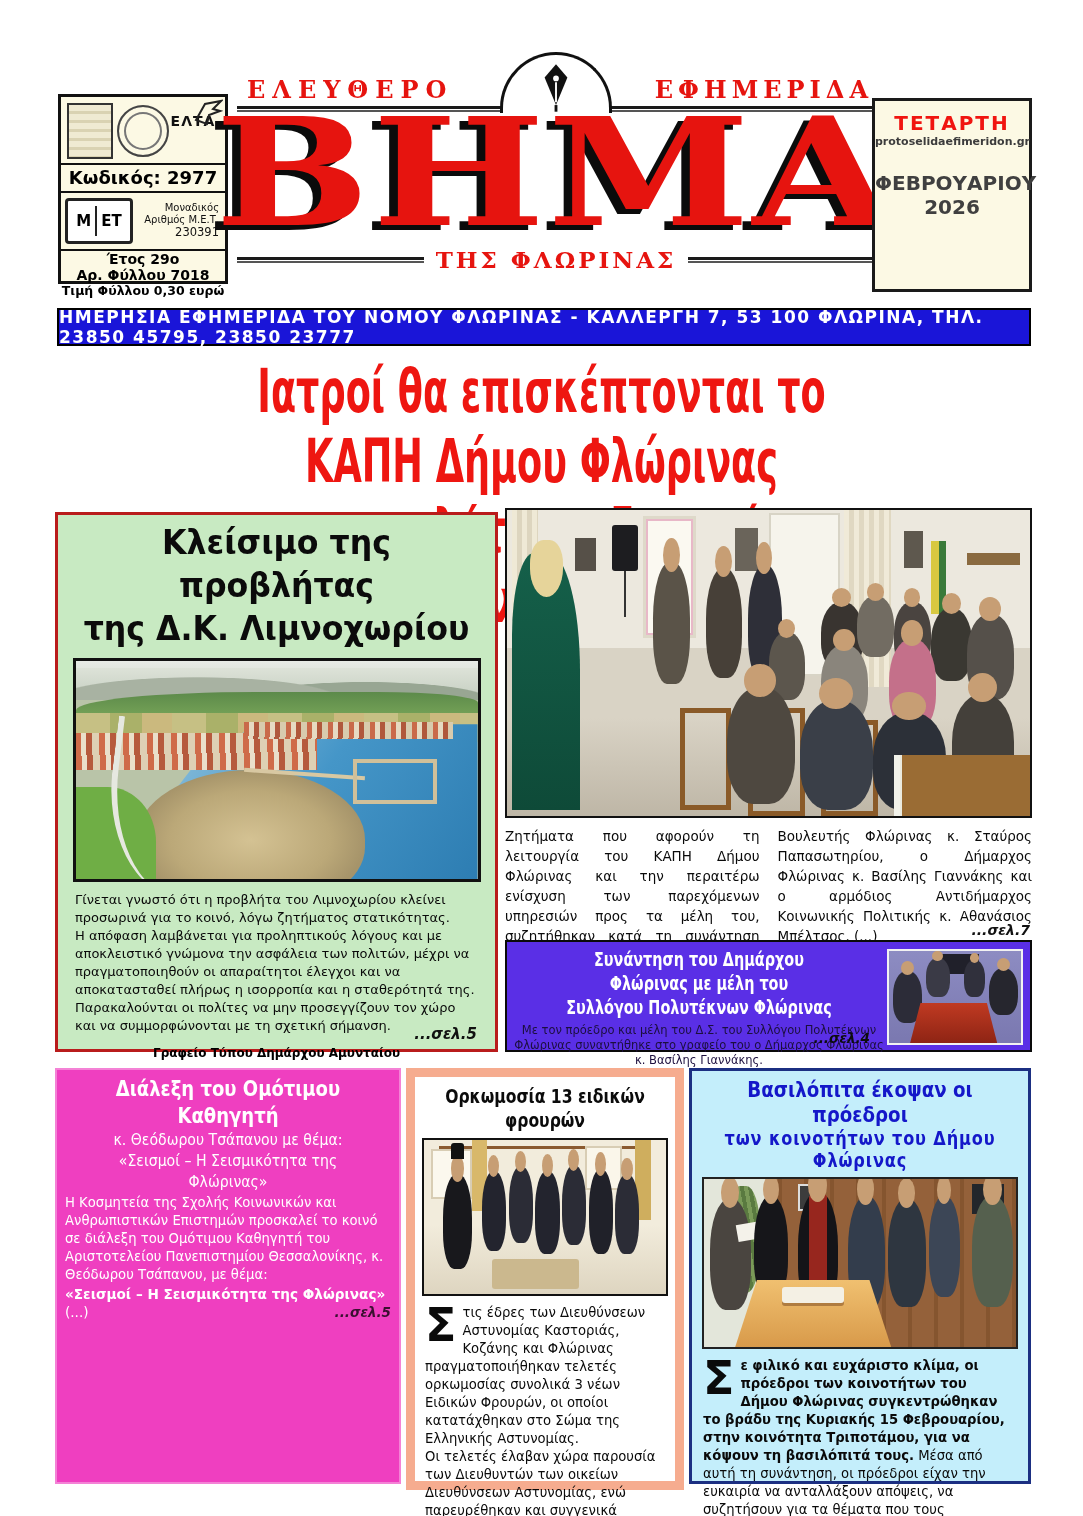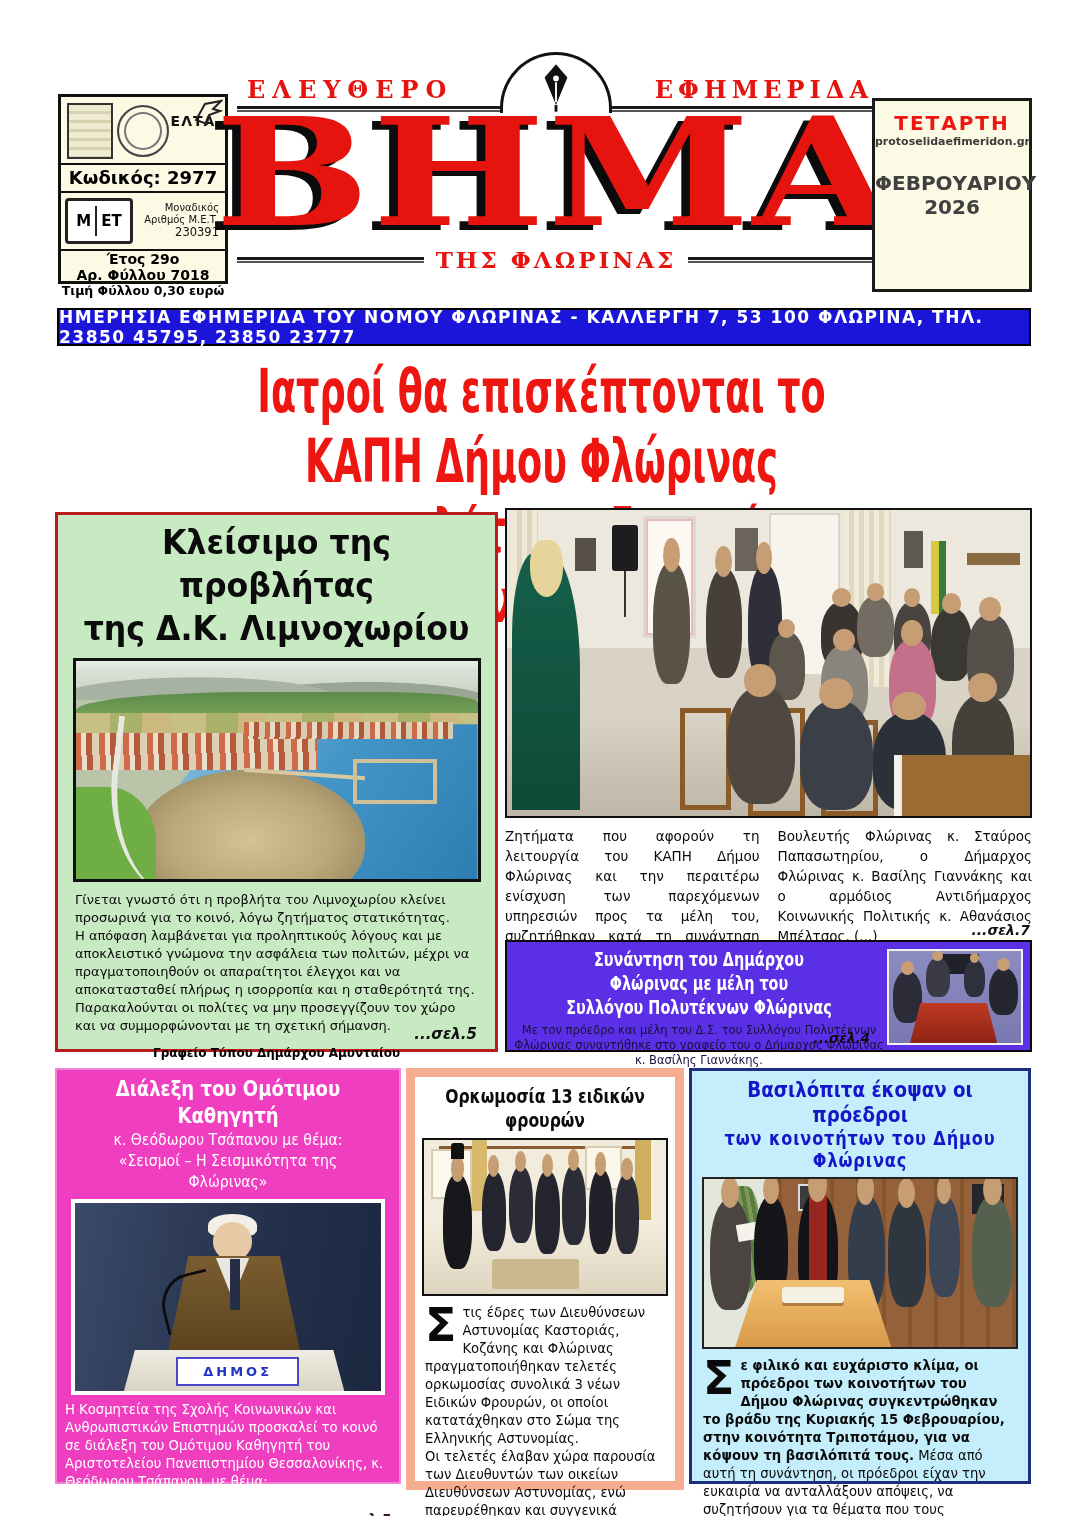--- a/index.html
+++ b/index.html
@@ -360,30 +360,20 @@
       <div class="fig" style="left:57%;top:10%;width:16%;height:40%;background:#30303c"></div>
       <div class="fig" style="right:2%;top:18%;width:22%;height:52%;background:#26262e"></div>
       <div class="pt-table"></div>
     </div>
   </div>
 
   <div class="pinkbox">
     <div class="pk-title">Διάλεξη του Ομότιμου Καθηγητή</div>
     <div class="pk-sub">κ. Θεόδωρου Τσάπανου με θέμα:</div>
     <div class="pk-sub">«Σεισμοί – Η Σεισμικότητα της Φλώρινας»</div>
-    <div class="photo pk-photo">
-      <div class="pd-hair"></div>
-      <div class="pd-head"></div>
-      <div class="pd-body"></div>
-      <div class="pd-shirt"></div>
-      <div class="pd-tie"></div>
-      <div class="pd-mic"></div>
-      <div class="pd-podium"></div>
-      <div class="pd-sign">ΔΗΜΟΣ</div>
-    </div>
     <div class="pk-body">Η Κοσμητεία της Σχολής Κοινωνικών και Ανθρωπιστικών Επιστημών προσκαλεί το κοινό σε διάλεξη του Ομότιμου Καθηγητή του Αριστοτελείου Πανεπιστημίου Θεσσαλονίκης, κ. Θεόδωρου Τσάπανου, με θέμα:</div>
     <div class="pk-last">
       <b>«Σεισμοί – Η Σεισμικότητα της Φλώρινας»</b><span> (...)</span>
       <span class="pref pk-pref">...σελ.5</span>
     </div>
   </div>
 
   <div class="guardsbox">
     <div class="gd-title">Ορκωμοσία 13 ειδικών φρουρών</div>
     <div class="photo gd-photo">

